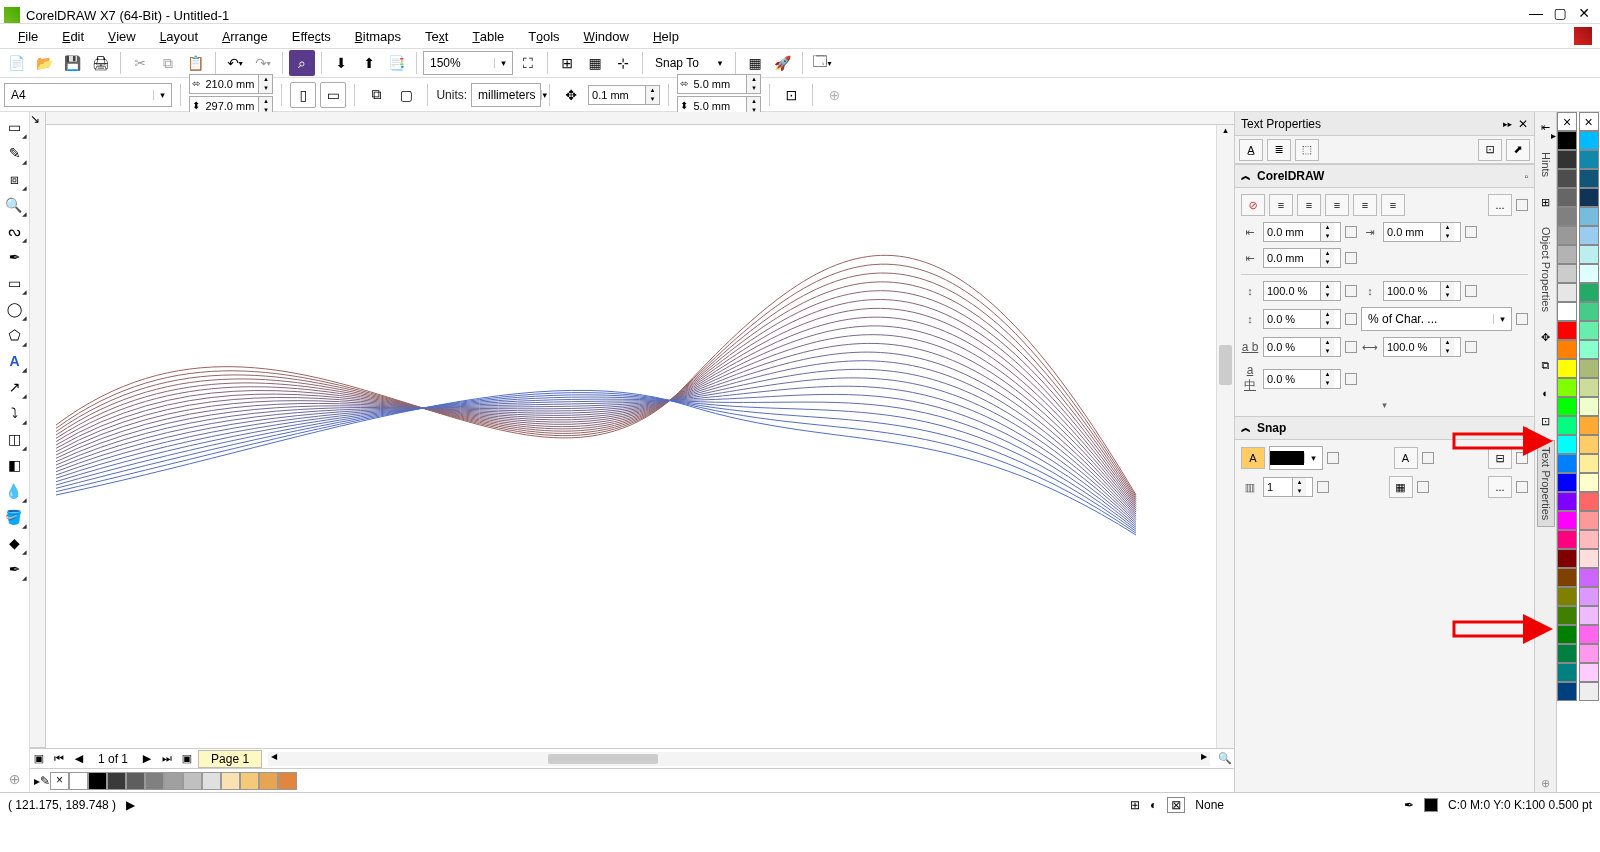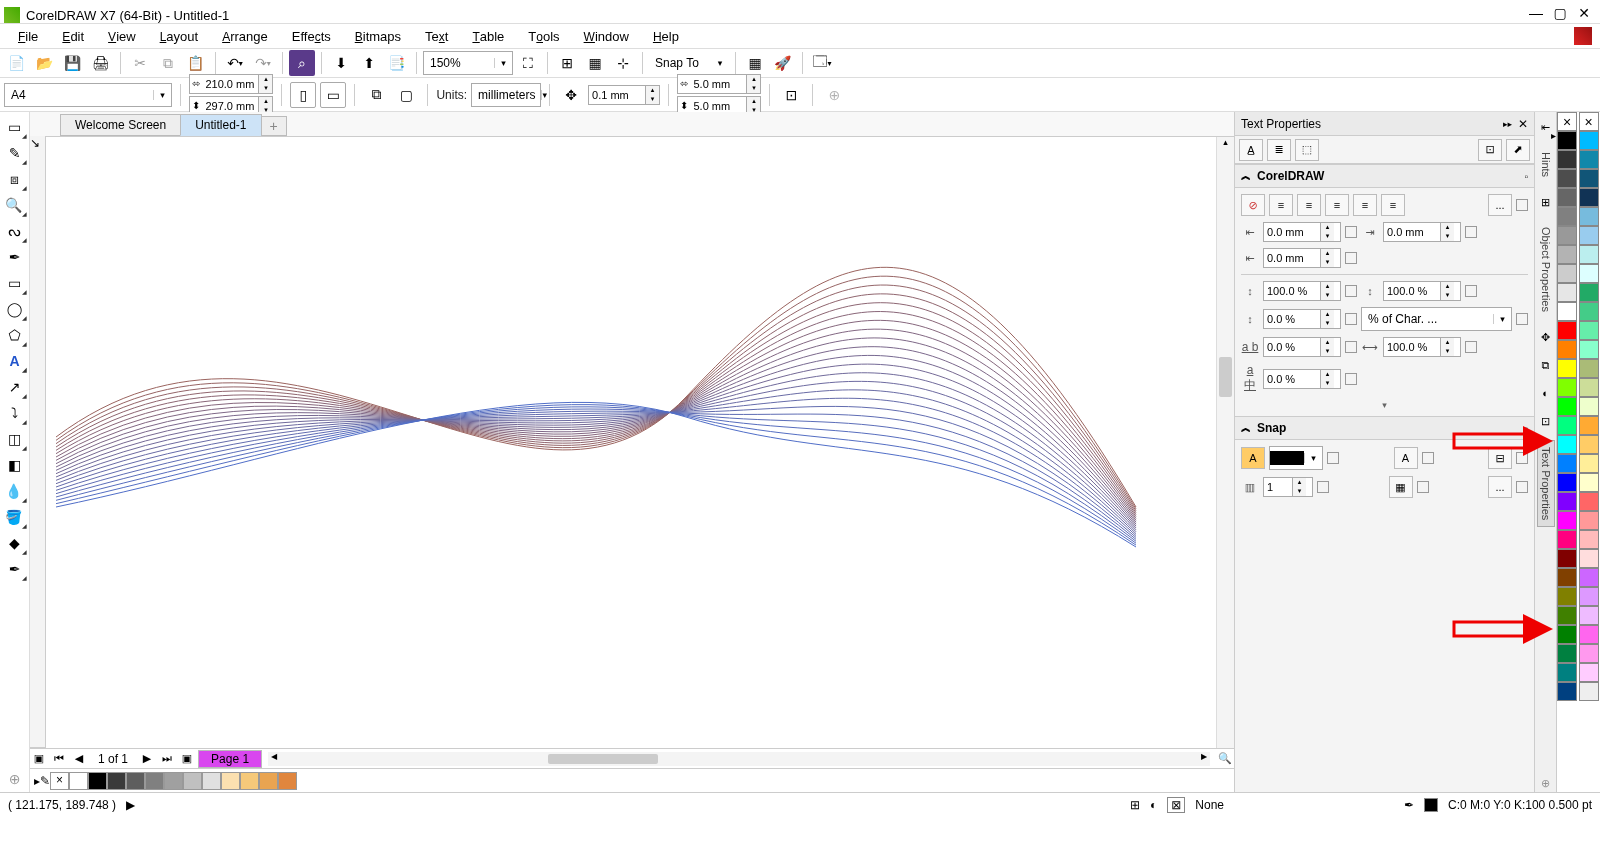--- a/index.html
+++ b/index.html
@@ -35,21 +35,21 @@
 .doctab.active { background: #cde3f7; border-bottom-color: #cde3f7; }
 .doctab.add { padding: 3px 8px; color: #888; font-size: 14px; line-height: 12px;}
 .ruler-h { height: 16px; background: #f4f4f4; border-bottom: 1px solid #ccc; position: relative; overflow: hidden; font-size: 9px; color: #444; }
 .ruler-v { width: 16px; background: #f4f4f4; border-right: 1px solid #ccc; position: relative; overflow: hidden; font-size: 9px; color: #444; }
 .ruler-v span { position: absolute; left: 2px; transform-origin: left top; writing-mode: horizontal-tb; }
 .canvas { flex: 1; background: #fff; position: relative; overflow: hidden; }
 .scroll-v { width: 18px; background: #f4f4f4; border-left: 1px solid #ddd; position: relative; }
 .scroll-v .thumb { position: absolute; left: 2px; right: 2px; top: 220px; height: 40px; background: #ccc; border-radius: 2px; }
 .docnav { height: 20px; border-top: 1px solid #ccc; display: flex; align-items: center; font-size: 11px; gap: 2px; }
 .docnav .nbtn { width: 18px; text-align: center; font-size: 11px; }
-.docnav .pagetab { padding: 1px 12px; border: 1px solid #bbb; background: #d946ef; }
+.docnav .pagetab { padding: 1px 12px; border: 1px solid #bbb; background: #fef9c3; }
 .scroll-h { flex: 1; height: 14px; background: #f4f4f4; position: relative; margin: 0 4px; }
 .scroll-h .thumb { position: absolute; top: 2px; bottom: 2px; left: 280px; width: 110px; background: #ccc; border-radius: 2px; }
 .quickpal { height: 24px; border-top: 1px solid #ccc; display: flex; align-items: center; padding: 0 4px; gap: 0; }
 .quickpal .sw { width: 19px; height: 18px; border: 1px solid #999; }
 .panel { width: 300px; border-left: 1px solid #ccc; display: flex; flex-direction: column; background: #f4f4f4; }
 .panel-header { height: 24px; background: #eaeaea; display: flex; align-items: center; padding: 0 6px; font-size: 12px; border-bottom: 1px solid #ccc; }
 .panel-header .flex { flex: 1; }
 .panel-tbar { height: 28px; display: flex; align-items: center; gap: 4px; padding: 0 4px; border-bottom: 1px solid #ccc; }
 .ptbtn { width: 24px; height: 22px; display: flex; align-items: center; justify-content: center; border: 1px solid #bbb; background: #f8f8f8; font-size: 11px; }
 .section-h { height: 24px; display: flex; align-items: center; padding: 0 6px; background: #ececec; border-top: 1px solid #ccc; border-bottom: 1px solid #ccc; font-weight: bold; font-size: 12px; }
@@ -230,26 +230,20 @@
     <div class="tool">◧</div>
     <div class="tool">💧<span class="fly">◢</span></div>
     <div class="tool">🪣<span class="fly">◢</span></div>
     <div class="tool">◆<span class="fly">◢</span></div>
     <div class="tool">✒<span class="fly">◢</span></div>
     <div style="flex:1"></div>
     <div class="tool" style="opacity:.4">⊕</div>
   </div>
 
   <div class="docarea">
-    <div class="doctabs">
-      <div style="width:30px"></div>
-      <div class="doctab">Welcome Screen</div>
-      <div class="doctab active">Untitled-1</div>
-      <div class="doctab add">+</div>
-    </div>
     <div style="display:flex;flex:1;overflow:hidden">
       <div style="width:16px;background:#f4f4f4;border-right:1px solid #ccc;border-bottom:1px solid #ccc">↘</div>
       <div style="flex:1;display:flex;flex-direction:column">
         <div class="ruler-h" id="rulerh"></div>
         <div style="flex:1;display:flex">
           <div class="canvas">
             <svg width="1100" height="620">
               <g id="blendlines">
                   <path d="M 10 300 C 250 120, 480 430, 640 260 S 900 50, 1090 370" fill="none" stroke="rgb(155,100,95)" stroke-width="1"></path>
                   <path d="M 10 303.3333333333333 C 250 129.52380952380952, 480 420.4761904761905, 640 260.95238095238096 S 900 61.42857142857143, 1090 371.9047619047619" fill="none" stroke="rgb(151,100,100)" stroke-width="1"></path>

